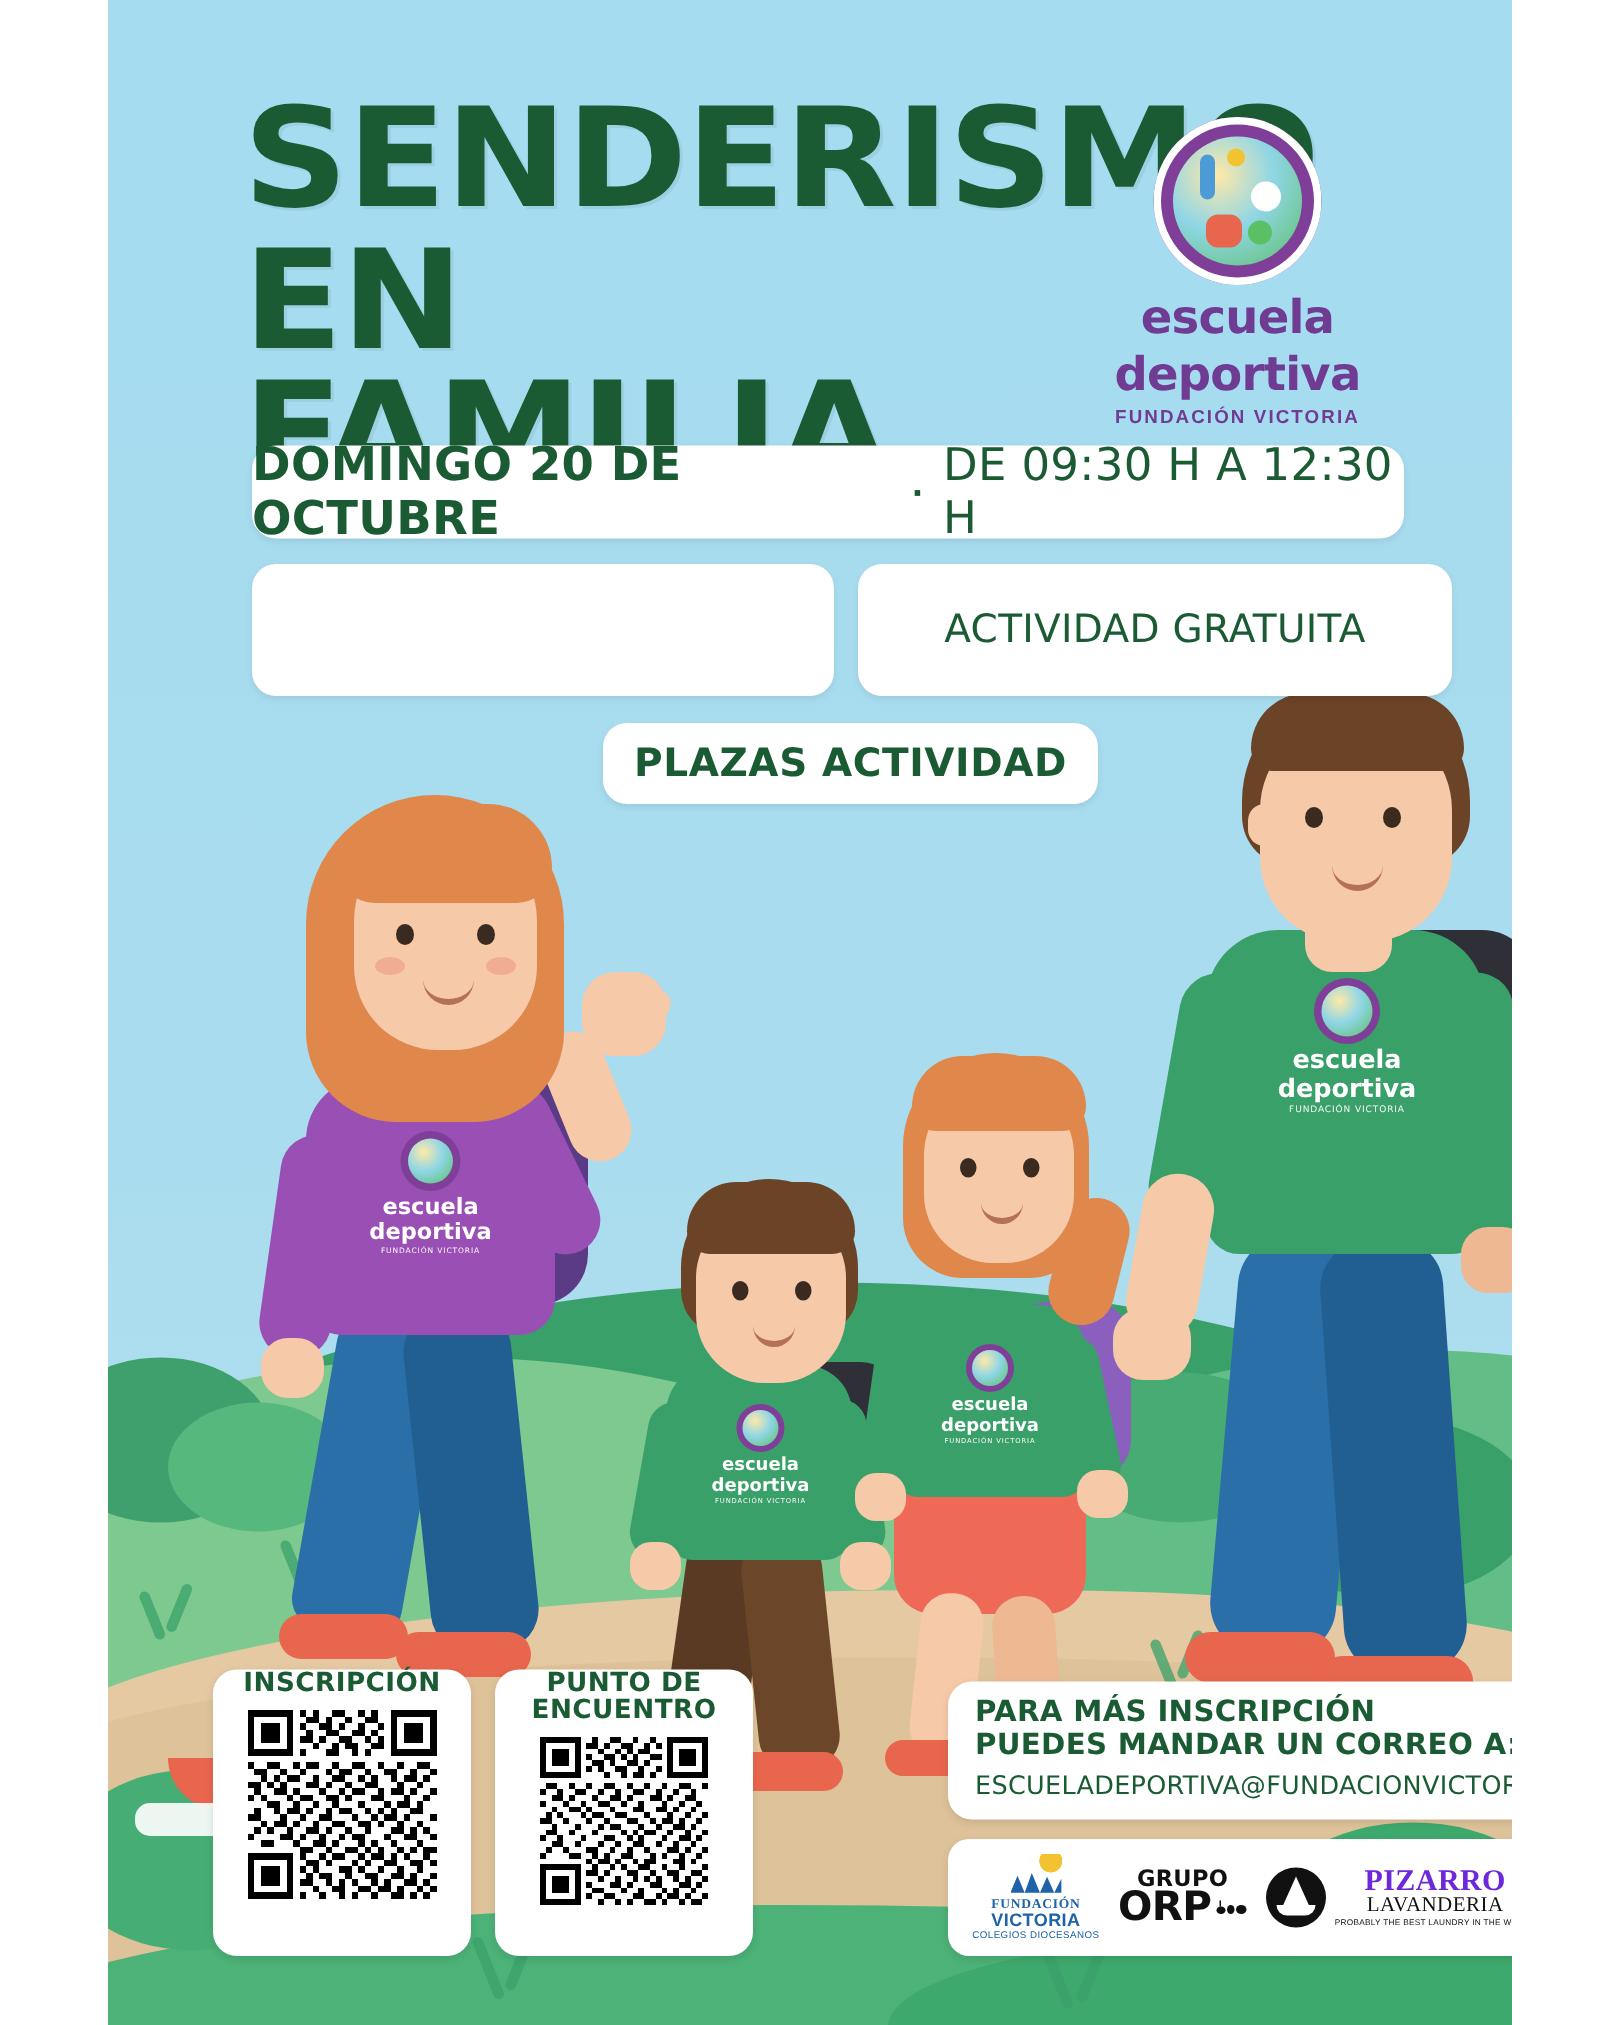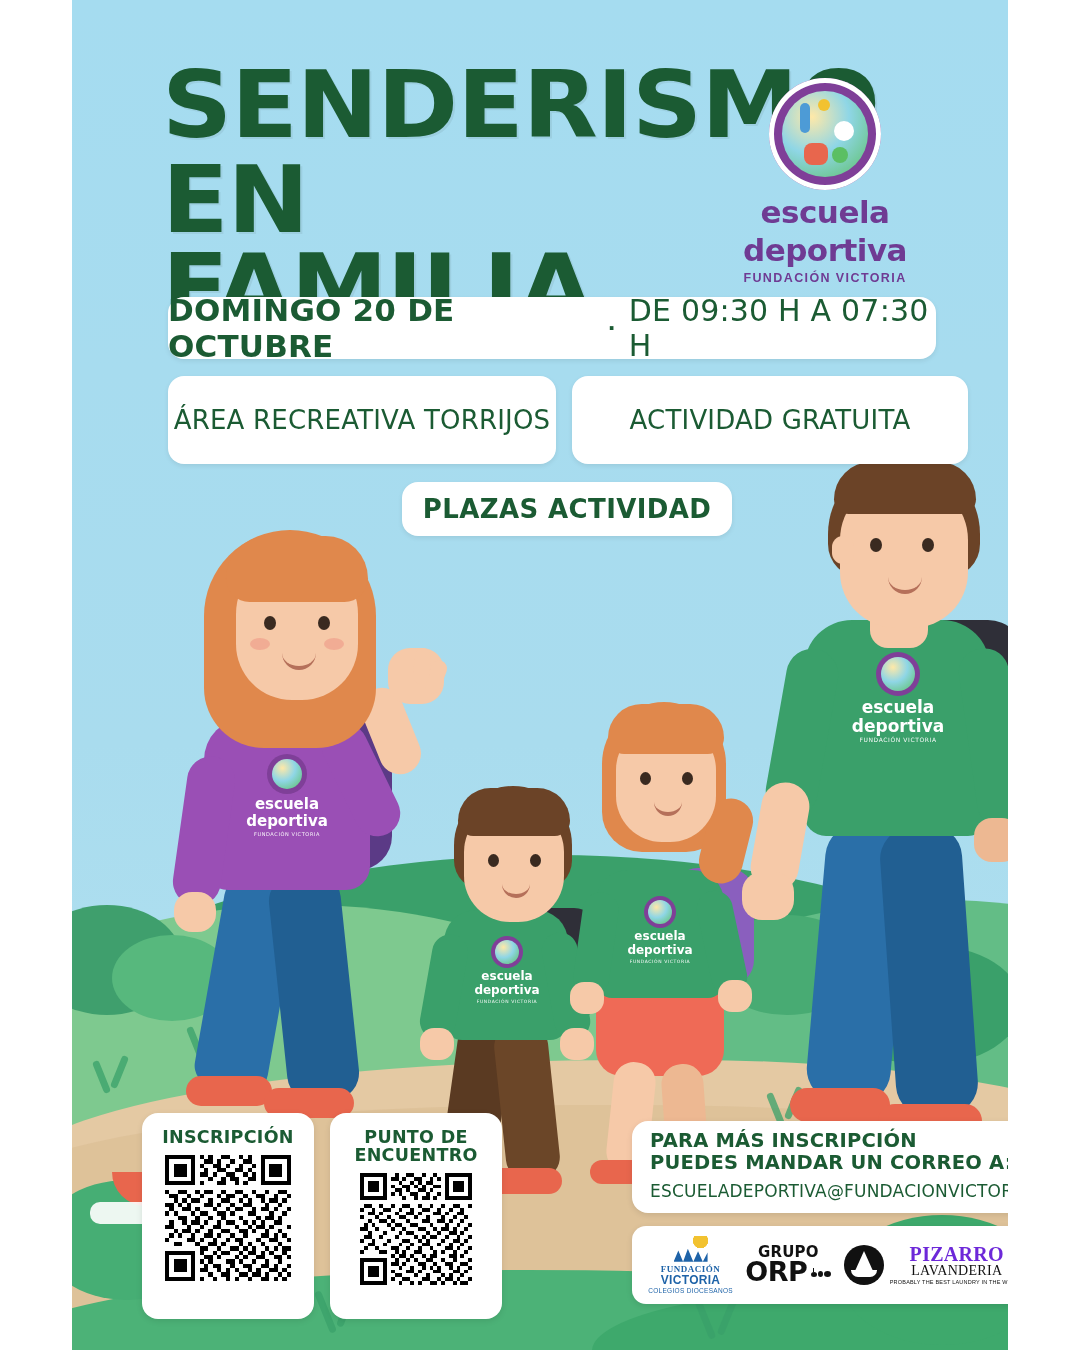--- a/index.html
+++ b/index.html
@@ -320,21 +320,21 @@
   
   .qr-card {
     position: absolute;
     background: #ffffff;
     border-radius: 16px;
     z-index: 30;
     box-shadow: 0 2px 6px rgba(0,0,0,.1);
     display: flex;
     flex-direction: column;
     align-items: center;
-    padding-top: 16px;
+    padding-top: 1px;
   }
   .qr-label {
     font-family: "DejaVu Sans", sans-serif;
     font-weight: 700;
     color: #1b5b33;
     font-size: 17.5px;
     line-height: 1.02;
     text-align: center;
     letter-spacing: .3px;
   }
@@ -487,25 +487,24 @@
         </div>
       </div>
       <div class="brand-name">escuela</div>
       <div class="brand-name">deportiva</div>
       <div class="brand-sub">FUNDACIÓN VICTORIA</div>
     </div>
 
     <div class="chip chip-date">
       <span class="strong">DOMINGO 20 DE OCTUBRE</span>
       <span class="sep">·</span>
-      <span class="light">DE 09:30 H A 07:30 H</span>
+      <span class="light">DE 09:30 H A 12:30 H</span>
     </div>
 
     <div class="chip chip-left">
-      <div class="chip-body">ÁREA RECREATIVA TORRIJOS</div>
     </div>
 
     <div class="chip chip-right">
       <div class="chip-body">ACTIVIDAD GRATUITA</div>
     </div>
 
     <div class="chip chip-limit">
       <div class="chip-title">PLAZAS ACTIVIDAD</div>
     </div>
 

